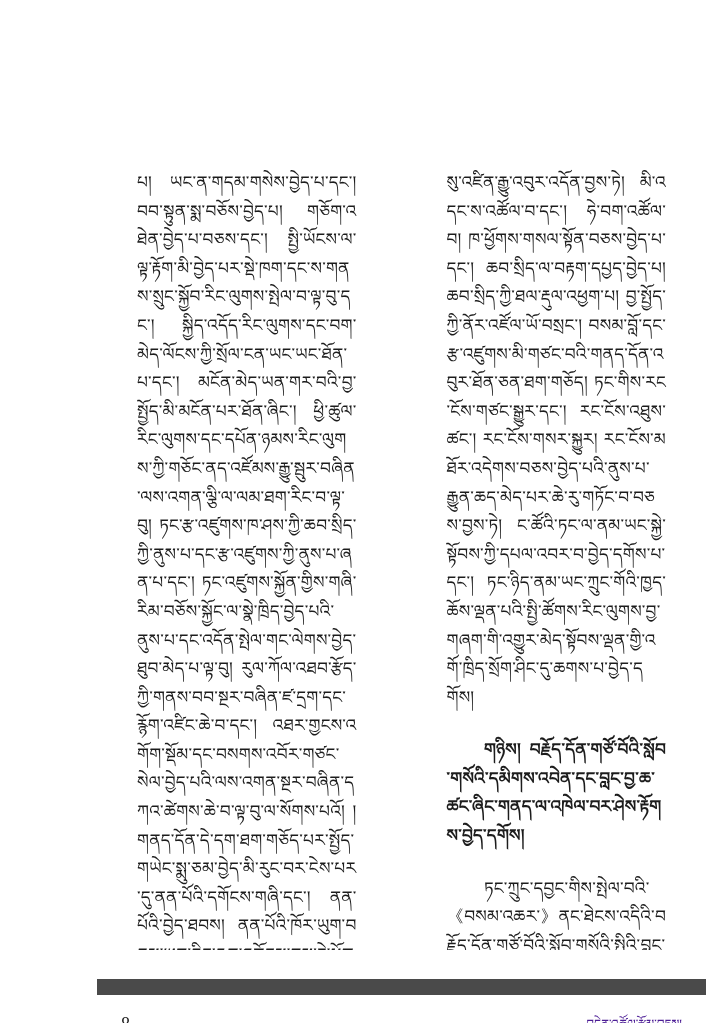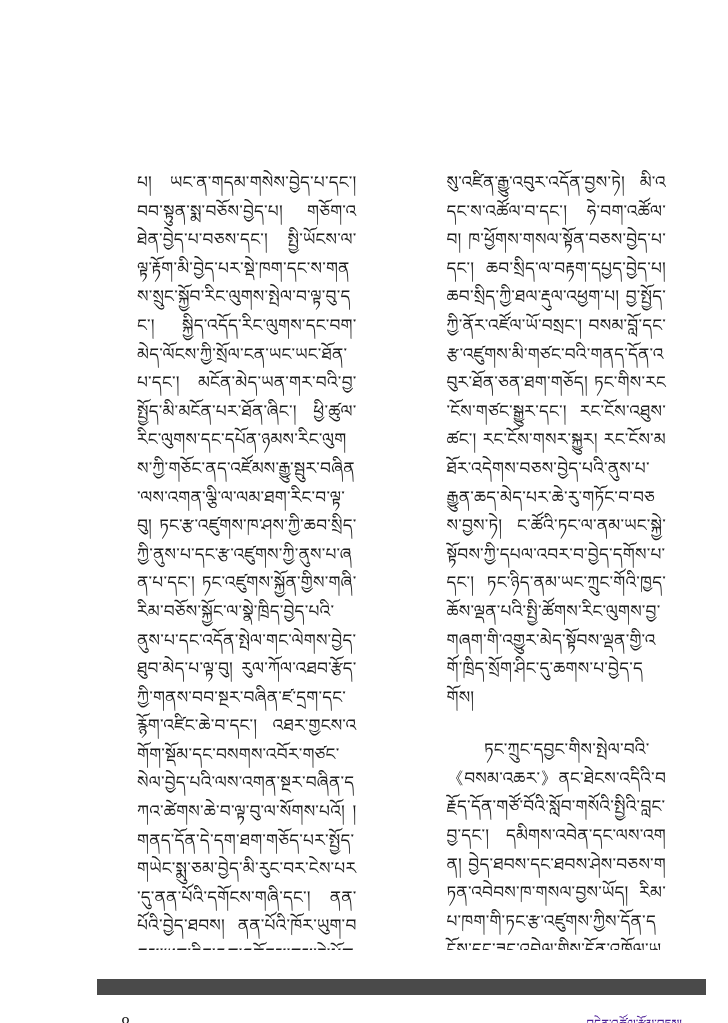--- a/index.html
+++ b/index.html
@@ -83,20 +83,21 @@
 <div class="page">
 
   <div class="columns">
 
     <div class="column">
       <p class="tib cont">པ། ཡང་ན་གདམ་གསེས་བྱེད་པ་དང་། བབ་སྟུན་སྨ་བཅོས་བྱེད་པ། གཅོག་འཐེན་བྱེད་པ་བཅས་དང་། སྤྱི་ཡོངས་ལ་ལྟ་རྟོག་མི་བྱེད་པར་སྡེ་ཁག་དང་ས་གནས་སྲུང་སྐྱོབ་རིང་ལུགས་སྤེལ་བ་ལྟ་བུ་དང་། སྐྱིད་འདོད་རིང་ལུགས་དང་བག་མེད་ལོངས་ཀྱི་སྲོལ་ངན་ཡང་ཡང་ཐོན་པ་དང་། མངོན་མེད་ཡན་གར་བའི་བྱ་སྤྱོད་མི་མངོན་པར་ཐོན་ཞིང་། ཕྱི་ཚུལ་རིང་ལུགས་དང་དཔོན་ཉམས་རིང་ལུགས་ཀྱི་གཅོང་ནད་འཛོམས་རྒྱུ་སྦུར་བཞིན་ལས་འགན་ལྕི་ལ་ལམ་ཐག་རིང་བ་ལྟ་བུ། ཏང་རྩ་འཛུགས་ཁ་ཤས་ཀྱི་ཆབ་སྲིད་ཀྱི་ནུས་པ་དང་རྩ་འཛུགས་ཀྱི་ནུས་པ་ཞན་པ་དང་། ཏང་འཛུགས་སྐྱོན་གྱིས་གཞི་རིམ་བཅོས་སྐྱོང་ལ་སྣེ་ཁྲིད་བྱེད་པའི་ནུས་པ་དང་འདོན་སྤེལ་གང་ལེགས་བྱེད་ཐུབ་མེད་པ་ལྟ་བུ། རུལ་ཀོལ་འཐབ་རྩོད་ཀྱི་གནས་བབ་སྔར་བཞིན་ཛ་དྲག་དང་རྙོག་འཛིང་ཆེ་བ་དང་། འཐར་གྱངས་འགོག་སྡོམ་དང་བསགས་འབོར་གཙང་སེལ་བྱེད་པའི་ལས་འགན་སྔར་བཞིན་དཀའ་ཚེགས་ཆེ་བ་ལྟ་བུ་ལ་སོགས་པའོ། །གནད་དོན་དེ་དག་ཐག་གཅོད་པར་སྤྱོད་གཡེང་སྨུ་ཅམ་བྱེད་མི་རུང་བར་ངེས་པར་དུ་ནན་པོའི་དགོངས་གཞི་དང་། ནན་པོའི་བྱེད་ཐབས། ནན་པོའི་ཁོར་ཡུག་བཅས་ཡུན་རིང་རྒྱུན་འཁྱོངས་བྱས་ཏེ་ཕྱོགས་ཡོངས་ནས་ཏང་ནན་སྐྱོང་བྱེད་པ་དེ་གཏིང་ཟབ་ཏུ་སྤེལ་དགོས།</p>
     </div>
 
     <div class="column">
       <p class="tib cont">སུ་འཛིན་རྒྱུ་འབུར་འདོན་བྱས་ཏེ། མི་འདང་ས་འཚོལ་བ་དང་། ཧེ་བག་འཚོལ་བ། ཁ་ཕྱོགས་གསལ་སྟོན་བཅས་བྱེད་པ་དང་། ཆབ་སྲིད་ལ་བརྟག་དཔྱད་བྱེད་པ། ཆབ་སྲིད་ཀྱི་ཐལ་རྡུལ་འཕྱག་པ། བྱ་སྤྱོད་ཀྱི་ནོར་འཛོལ་ཡོ་བསྲང་། བསམ་བློ་དང་རྩ་འཛུགས་མི་གཙང་བའི་གནད་དོན་འབུར་ཐོན་ཅན་ཐག་གཅོད། ཏང་གིས་རང་ངོས་གཙང་སྒྱུར་དང་། རང་ངོས་འཐུས་ཚང་། རང་ངོས་གསར་སྐྱུར། རང་ངོས་མཐོར་འདེགས་བཅས་བྱེད་པའི་ནུས་པ་རྒྱུན་ཆད་མེད་པར་ཆེ་རུ་གཏོང་བ་བཅས་བྱས་ཏེ། ང་ཚོའི་ཏང་ལ་ནམ་ཡང་སྐྱེ་སྟོབས་ཀྱི་དཔལ་འབར་བ་བྱེད་དགོས་པ་དང་། ཏང་ཉིད་ནམ་ཡང་ཀྲུང་གོའི་ཁྱད་ཆོས་ལྡན་པའི་སྤྱི་ཚོགས་རིང་ལུགས་བྱ་གཞག་གི་འགྱུར་མེད་སྟོབས་ལྡན་གྱི་འགོ་ཁྲིད་སྲོག་ཤིང་དུ་ཆགས་པ་བྱེད་དགོས།</p>
+      <p class="tib heading">གཉིས། བརྗོད་དོན་གཙོ་བོའི་སློབ་གསོའི་དམིགས་འབེན་དང་བླང་བྱ་ཆ་ཚང་ཞིང་གནད་ལ་འཁེལ་བར་ཤེས་རྟོགས་བྱེད་དགོས།</p>
       <p class="tib indent">ཏང་ཀྲུང་དབྱང་གིས་སྤེལ་བའི་《བསམ་འཆར་》ནང་ཐེངས་འདིའི་བརྗོད་དོན་གཙོ་བོའི་སློབ་གསོའི་སྤྱིའི་བླང་བྱ་དང་། དམིགས་འབེན་དང་ལས་འགན། བྱེད་ཐབས་དང་ཐབས་ཤེས་བཅས་གཏན་འབེབས་ཁ་གསལ་བྱས་ཡོད། རིམ་པ་ཁག་གི་ཏང་རྩ་འཛུགས་ཀྱིས་དོན་དངོས་དང་ཟུང་འབྲེལ་གྱིས་དོན་འཁྱོལ་ཡག་པོ་བྱས་ཏེ་སྟོན་དཔག་ཕན་འབྲས་ཐོན་པ་འགན་ལེན་བྱེད་དགོས།</p>
     </div>
 
   </div>
 
   <div class="footer-rule"></div>
 
   <div class="footer">
     <span class="page-number">8</span>
     <span class="footer-title">བདེན་འཚོལ་རྩོམ་བཏུས།</span>

